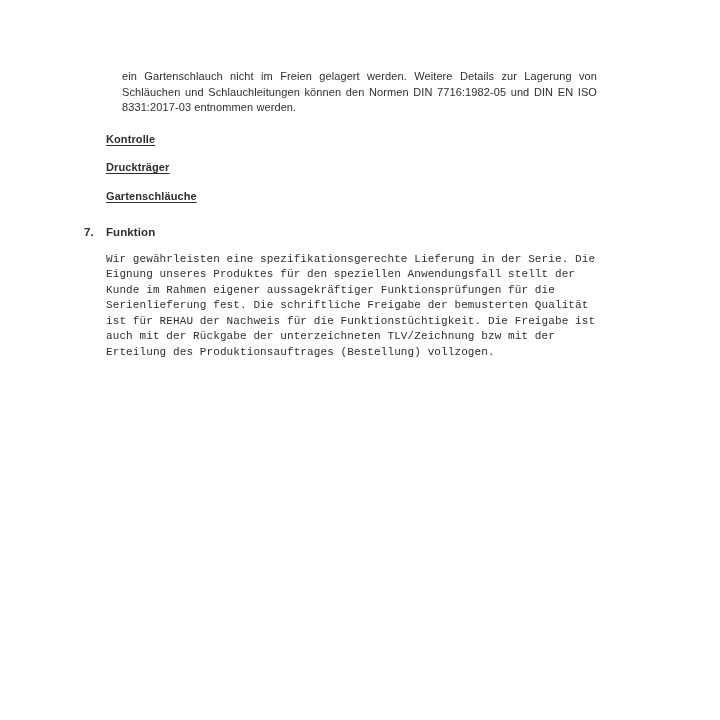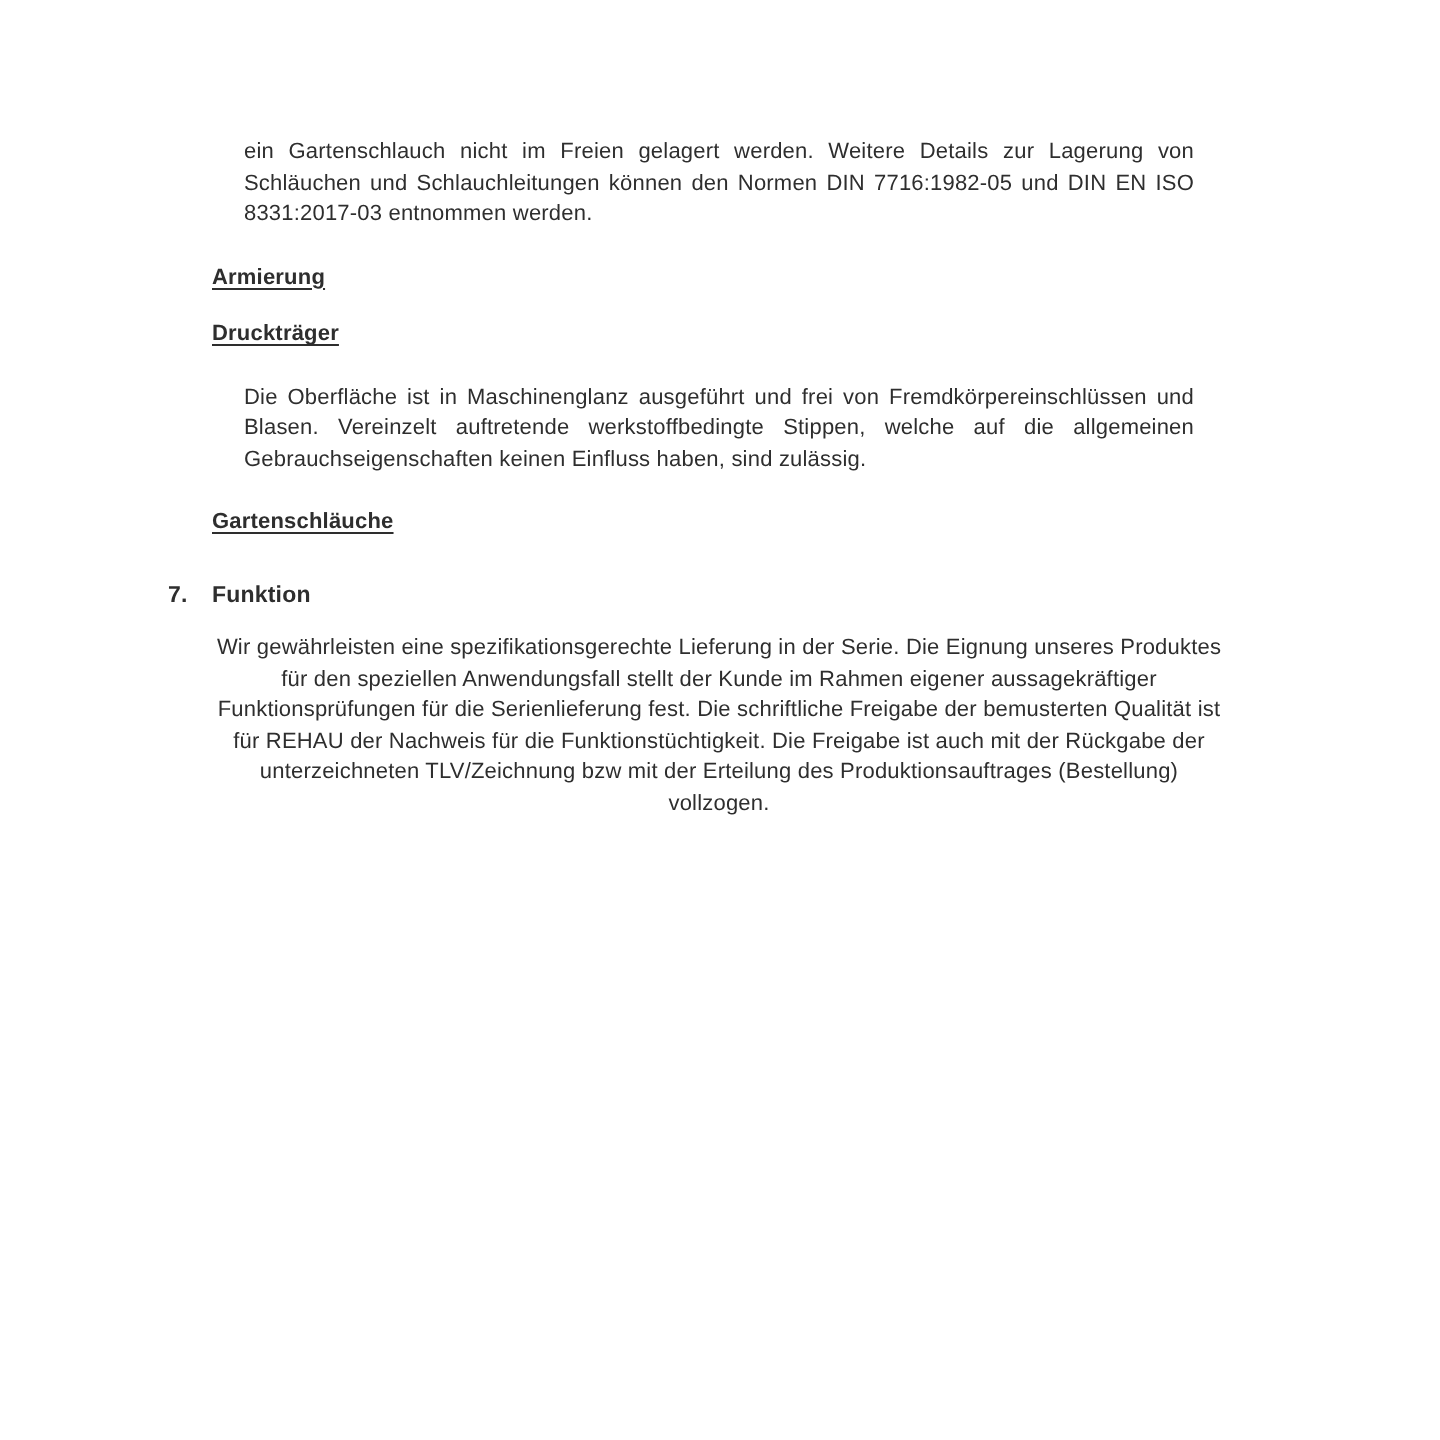--- a/index.html
+++ b/index.html
@@ -49,38 +49,38 @@
     font-weight: bold;
     display: flex;
   }
   .numbered-heading .number {
     display: inline-block;
     width: 22px;
     flex: 0 0 22px;
   }
   .numbered-body {
     margin: 11px 0 0 22px;
-    text-align: center;
+    text-align: left;
+    font-family: Liberation Mono, monospace;
   }
 </style>
 </head>
 <body>
 
 <div class="page">
   <div class="content">
 
     <p class="para">ein Gartenschlauch nicht im Freien gelagert werden. Weitere Details zur Lagerung von Schläuchen und Schlauchleitungen können den Normen DIN 7716:1982-05 und DIN EN ISO 8331:2017-03 entnommen werden.</p>
 
     <div class="section">
-      <h3 class="section-heading">Armierung</h3>
+      <h3 class="section-heading">Kontrolle</h3>
     </div>
 
     <div class="section">
       <h3 class="section-heading">Druckträger</h3>
-      <p class="para">Die Oberfläche ist in Maschinenglanz ausgeführt und frei von Fremdkörpereinschlüssen und Blasen. Vereinzelt auftretende werkstoffbedingte Stippen, welche auf die allgemeinen Gebrauchseigenschaften keinen Einfluss haben, sind zulässig.</p>
     </div>
 
     <div class="section">
       <h3 class="section-heading">Gartenschläuche</h3>
     </div>
 
     <div class="numbered-section">
       <h3 class="numbered-heading">
         <span class="number">7.</span>
         <span>Funktion</span>

